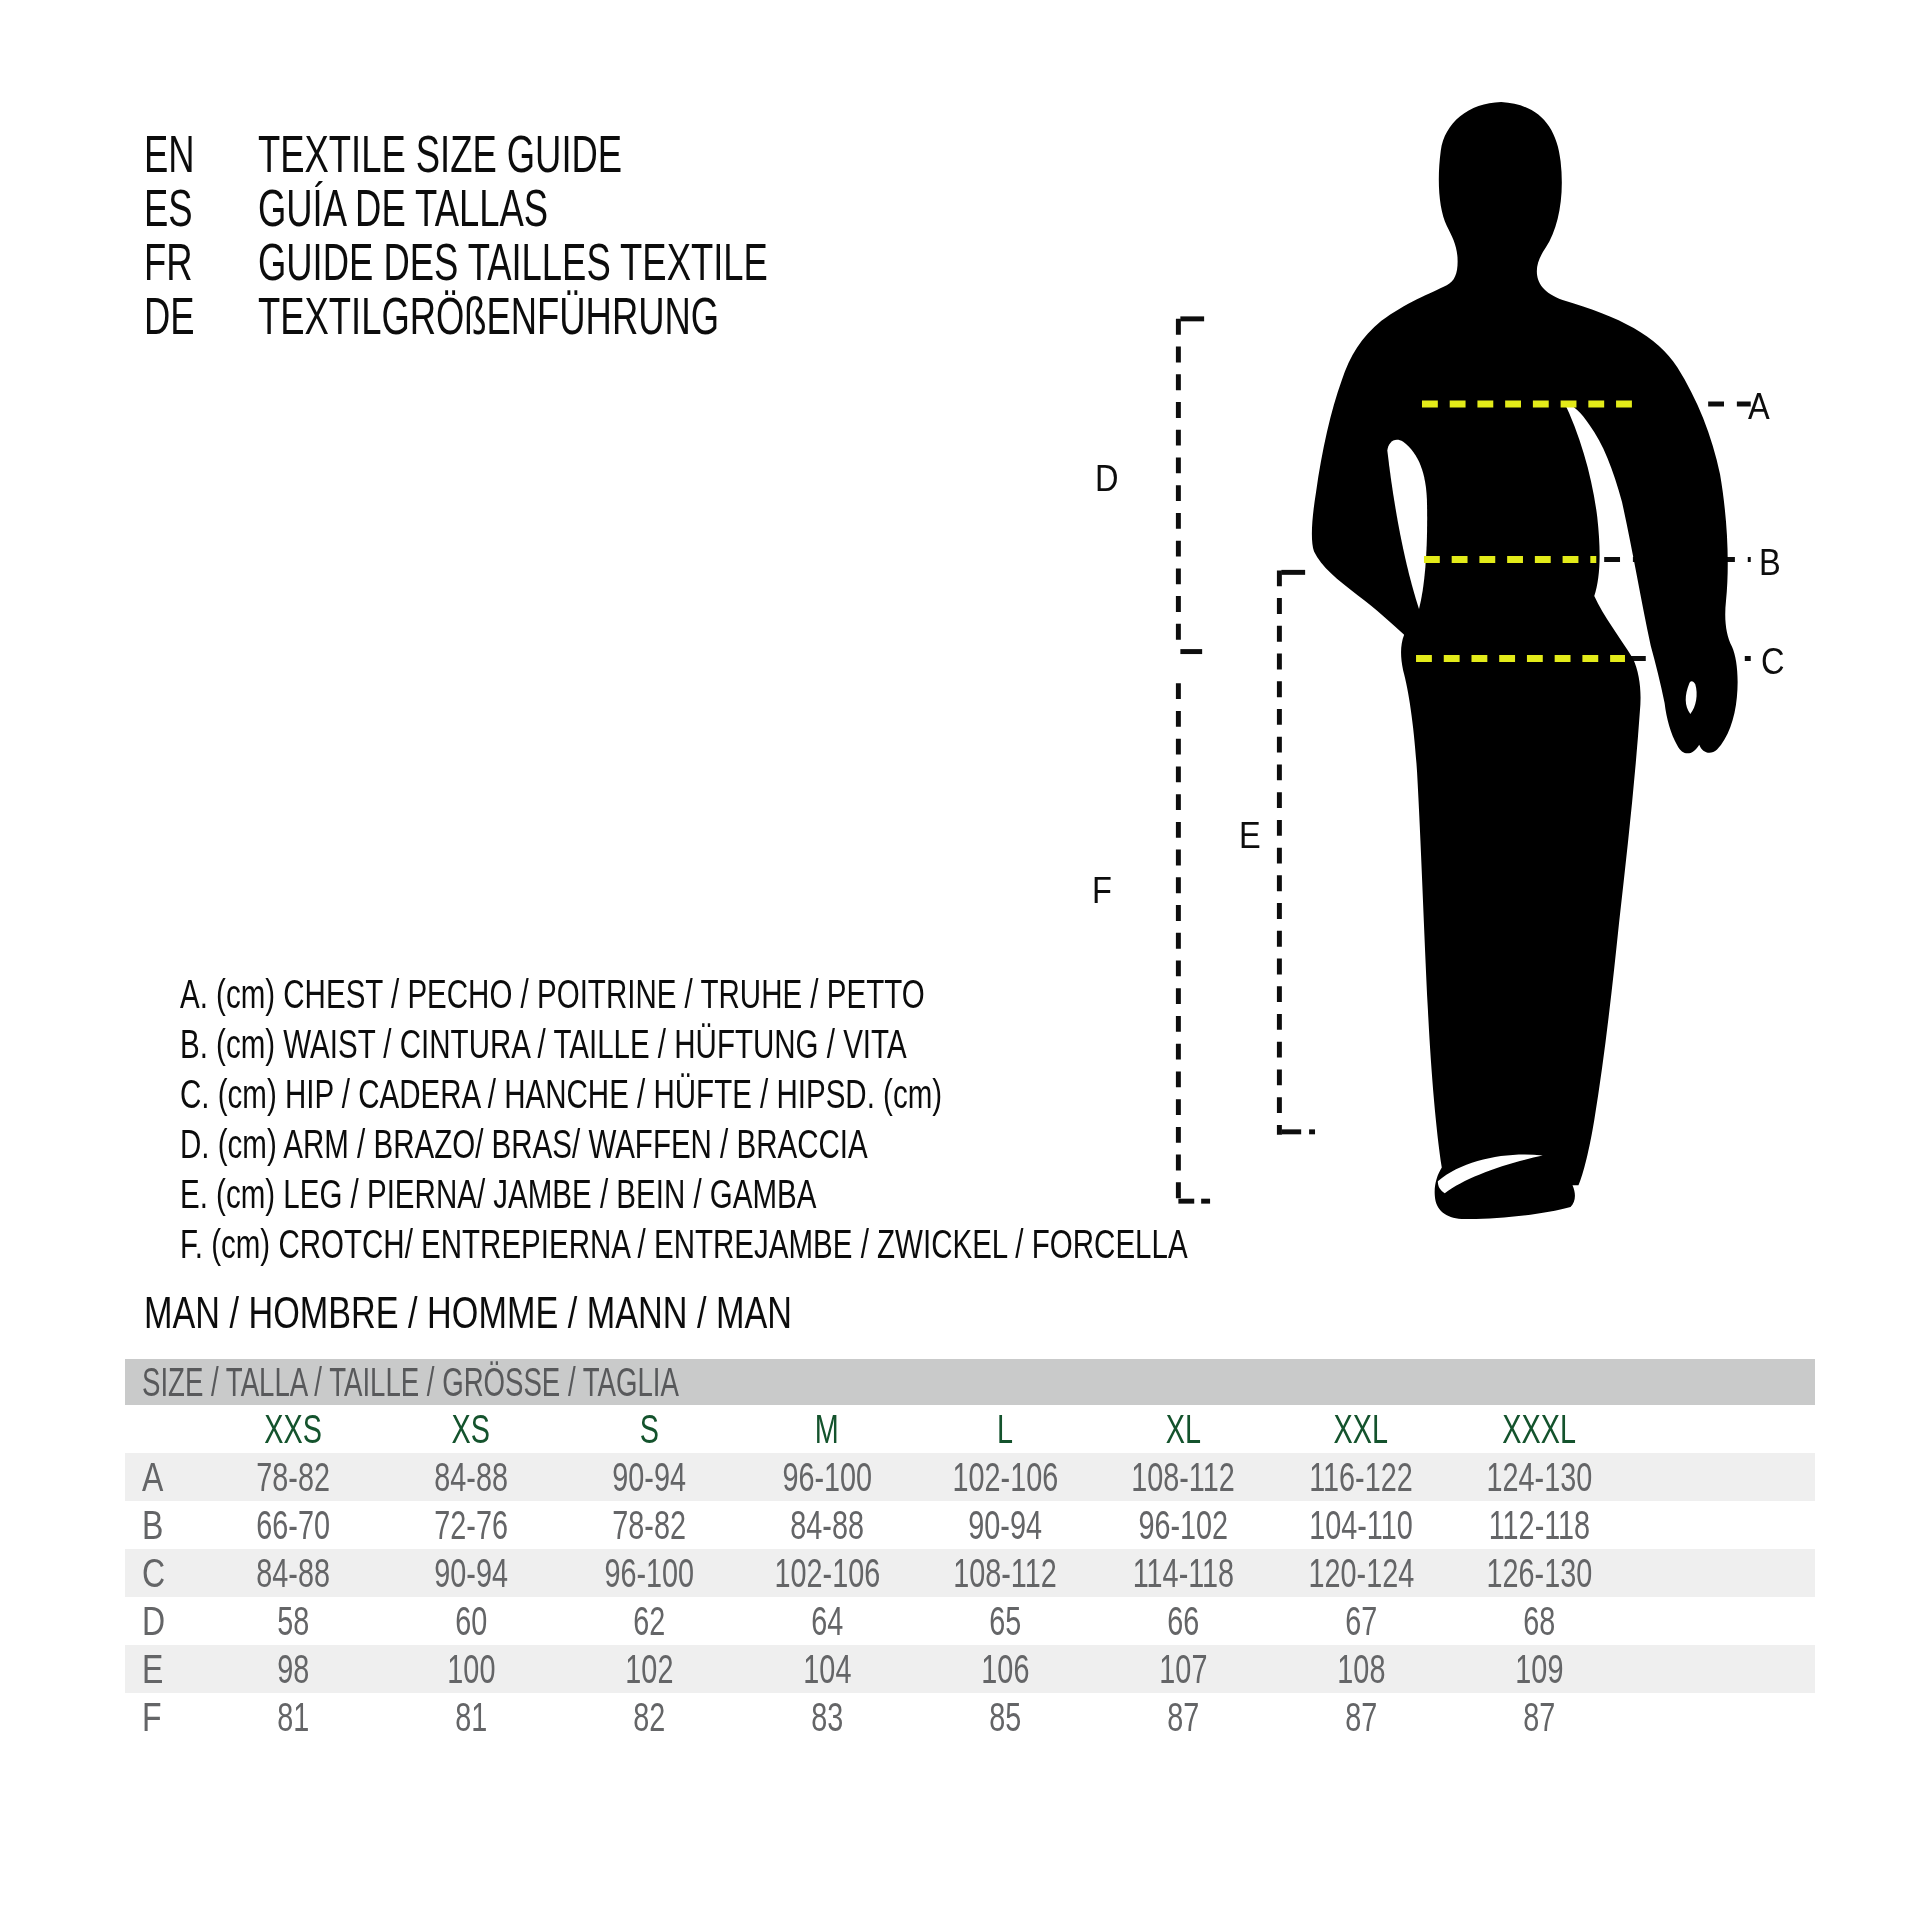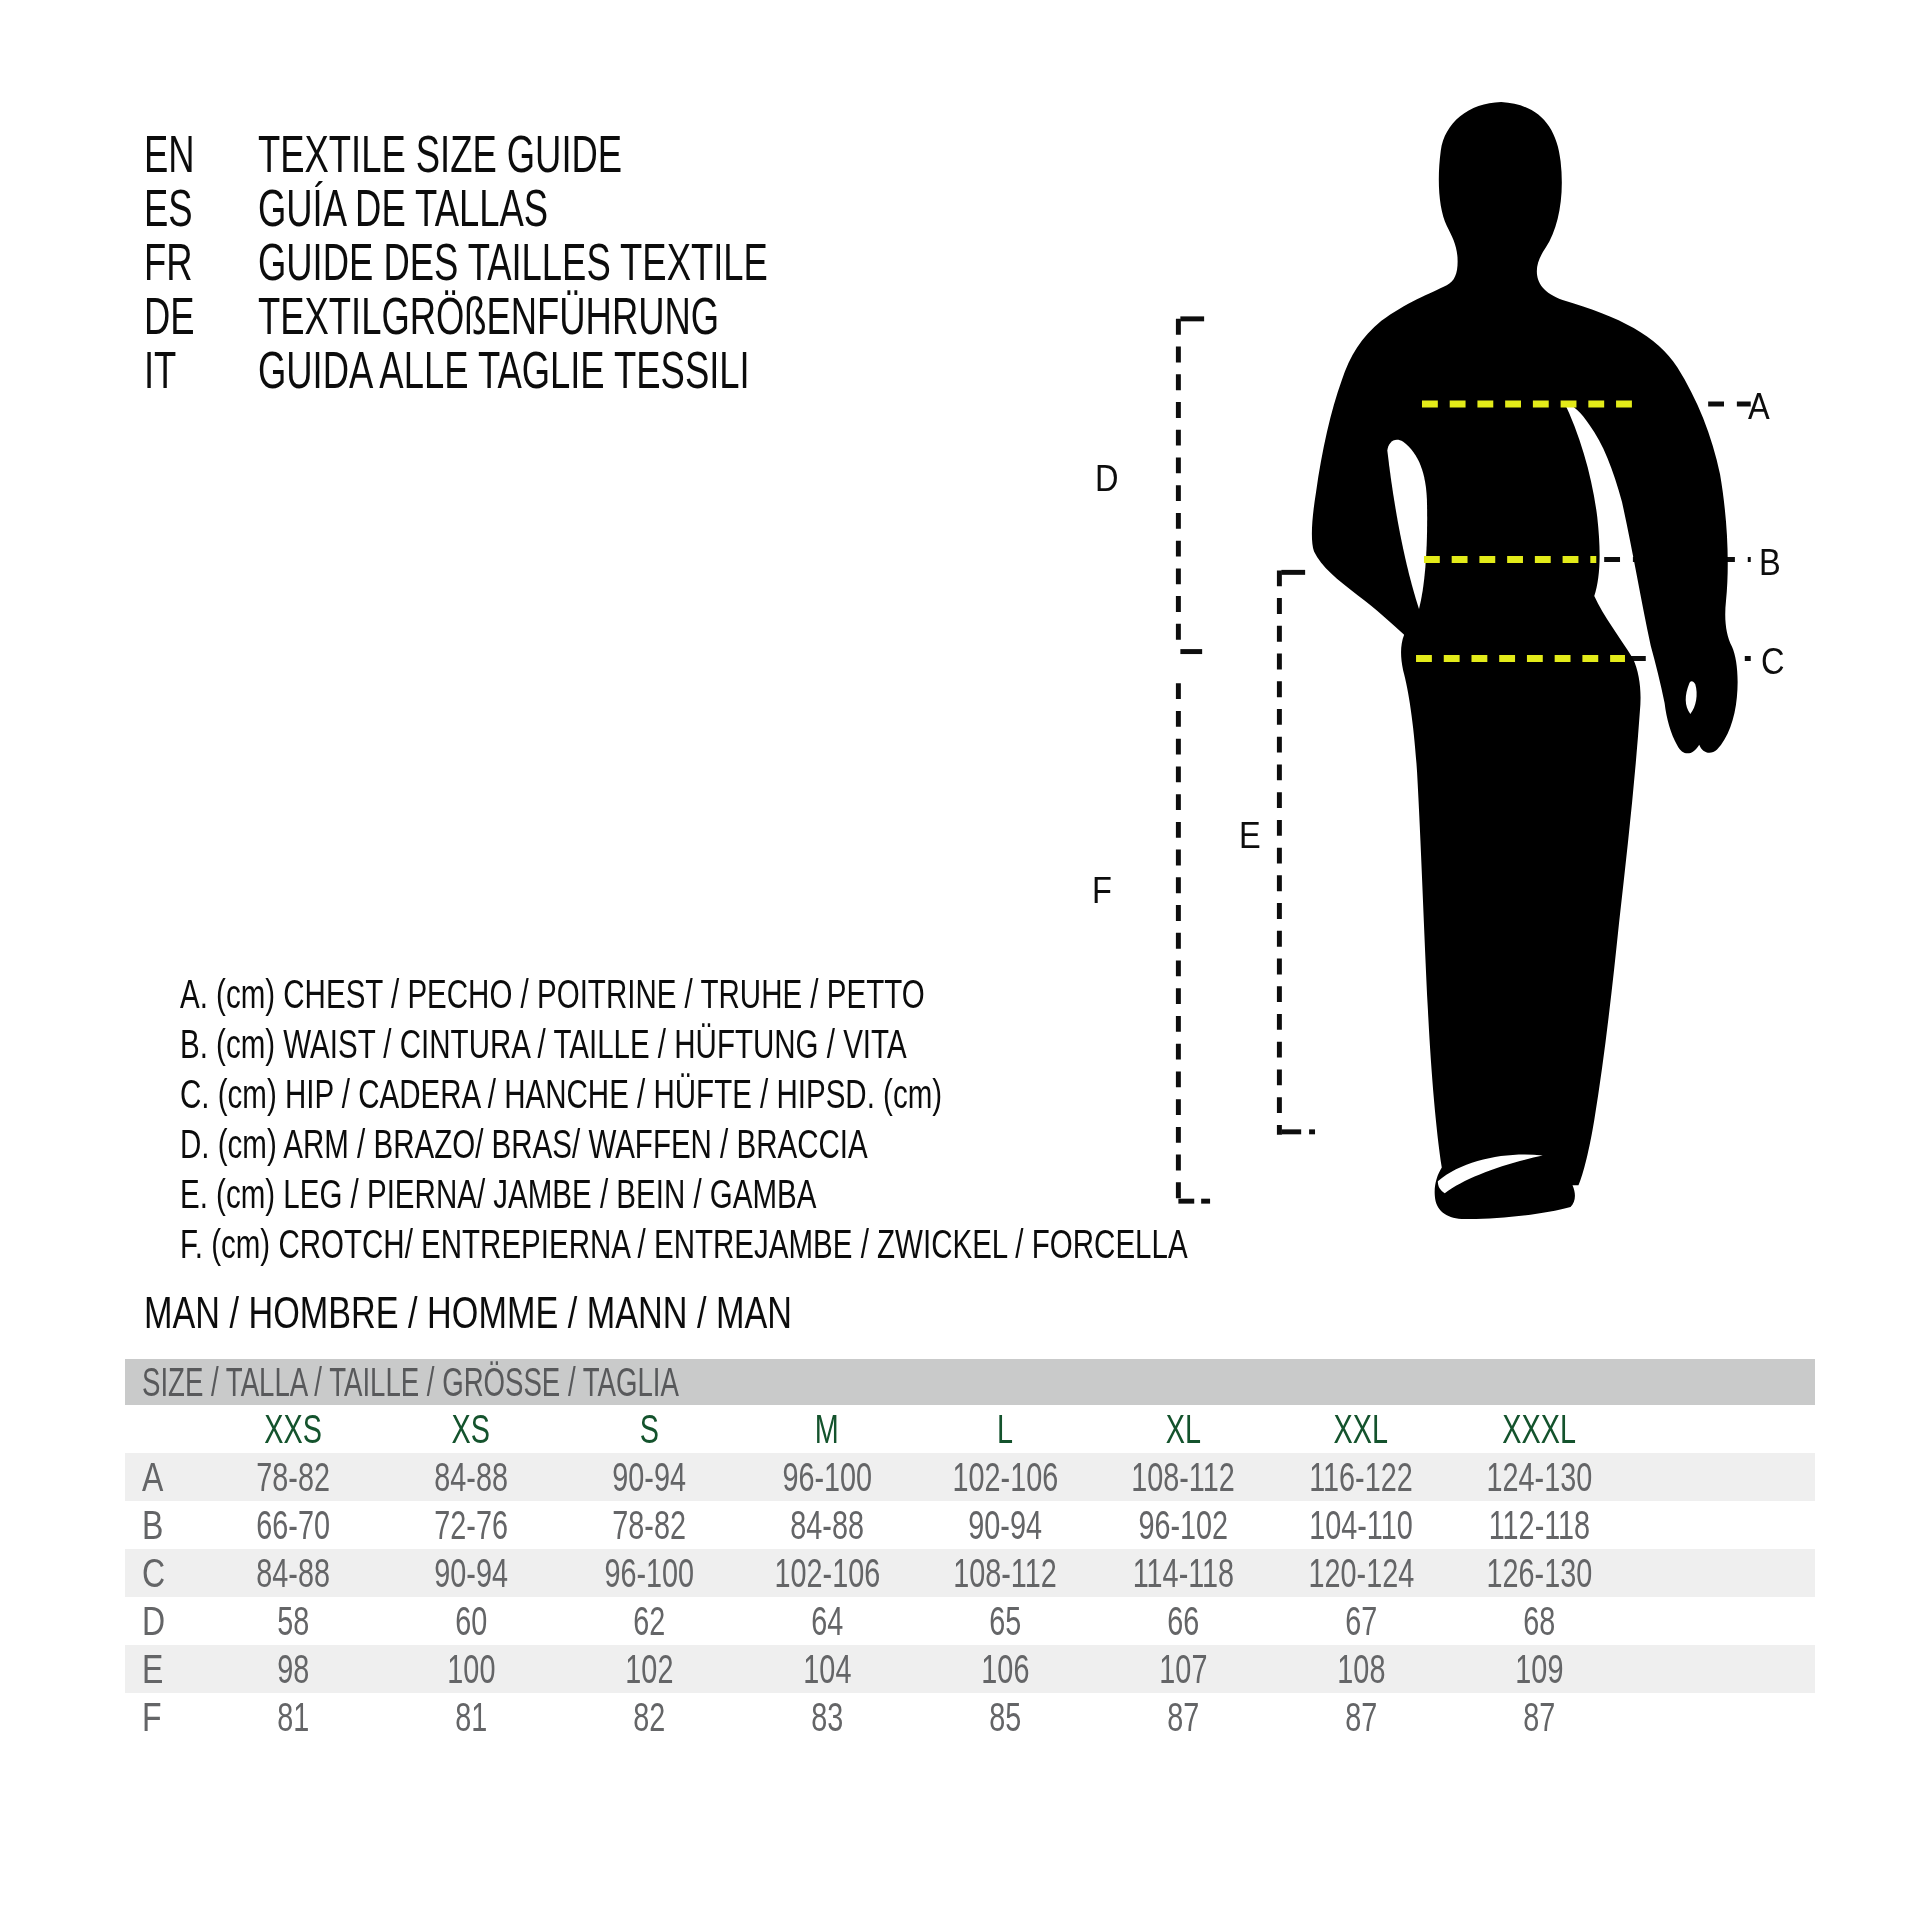--- a/index.html
+++ b/index.html
@@ -71,24 +71,20 @@
       <span class="lang-code"><span class="cond">ES</span></span>
       <span class="lang-title"><span class="cond">GUÍA DE TALLAS</span></span>
     </div>
     <div class="lang-row">
       <span class="lang-code"><span class="cond">FR</span></span>
       <span class="lang-title"><span class="cond">GUIDE DES TAILLES TEXTILE</span></span>
     </div>
     <div class="lang-row">
       <span class="lang-code"><span class="cond">DE</span></span>
       <span class="lang-title"><span class="cond">TEXTILGRÖßENFÜHRUNG</span></span>
-    </div>
-    <div class="lang-row">
-      <span class="lang-code"><span class="cond">IT</span></span>
-      <span class="lang-title"><span class="cond">GUIDA ALLE TAGLIE TESSILI</span></span>
     </div>
   </div>
 
   <svg class="diagram" viewBox="0 0 1946 1946">
 
     <line x1="1638" y1="408" x2="1768" y2="408" stroke="#0d0d0d" stroke-width="5" stroke-dasharray="16 13"></line>
     <line x1="1620" y1="565" x2="1768" y2="565" stroke="#0d0d0d" stroke-width="5" stroke-dasharray="16 13"></line>
     <line x1="1646" y1="665" x2="1768" y2="665" stroke="#0d0d0d" stroke-width="5" stroke-dasharray="16 13"></line>
 
     <path fill="#000000" d="

